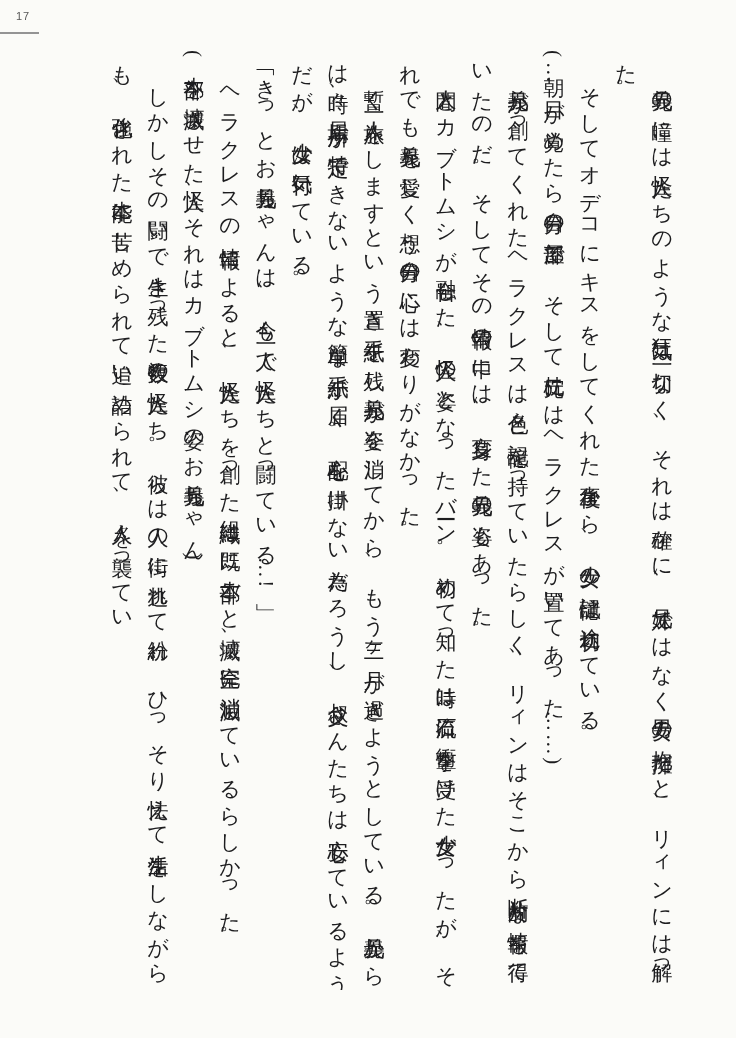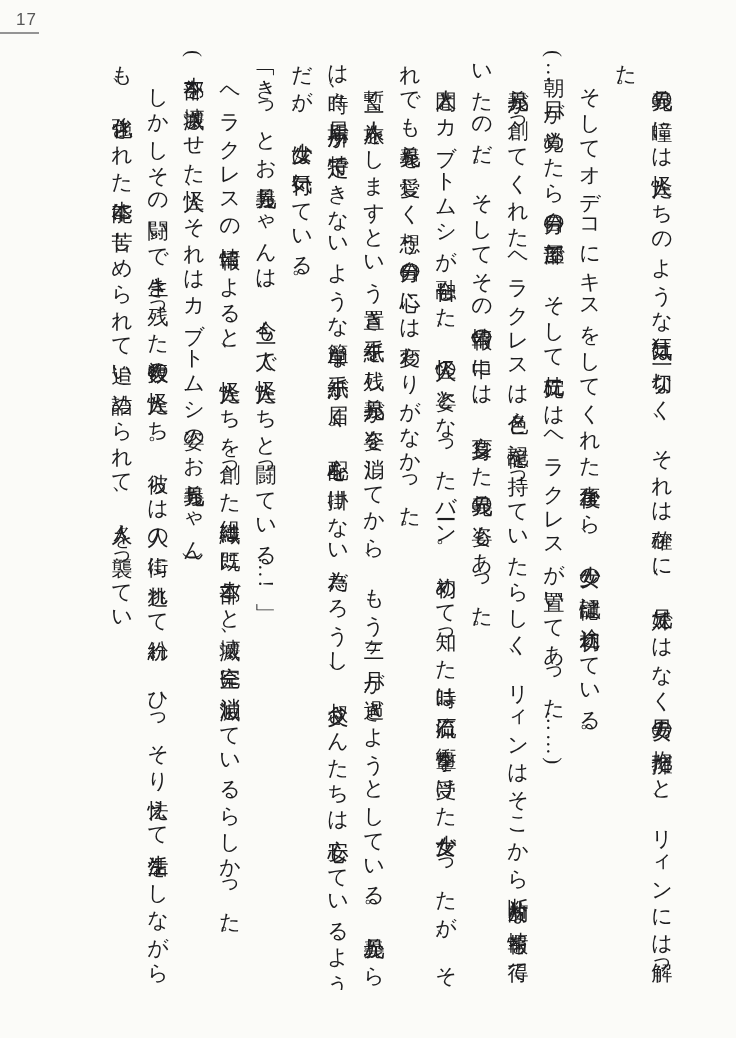--- a/index.html
+++ b/index.html
@@ -18,21 +18,21 @@
     height: 1038px;
     background: var(--paper);
   }
 
   
   .folio {
     position: absolute;
     top: 10px;
     left: 16px;
     font-family: "Liberation Sans", "DejaVu Sans", sans-serif;
-    font-size: 17px;
+    font-size: 11px;
     letter-spacing: 1px;
     color: var(--page_number);
   }
   .folio-rule {
     position: absolute;
     top: 32px;
     left: 0;
     width: 39px;
     height: 2px;
     background: var(--rule);

